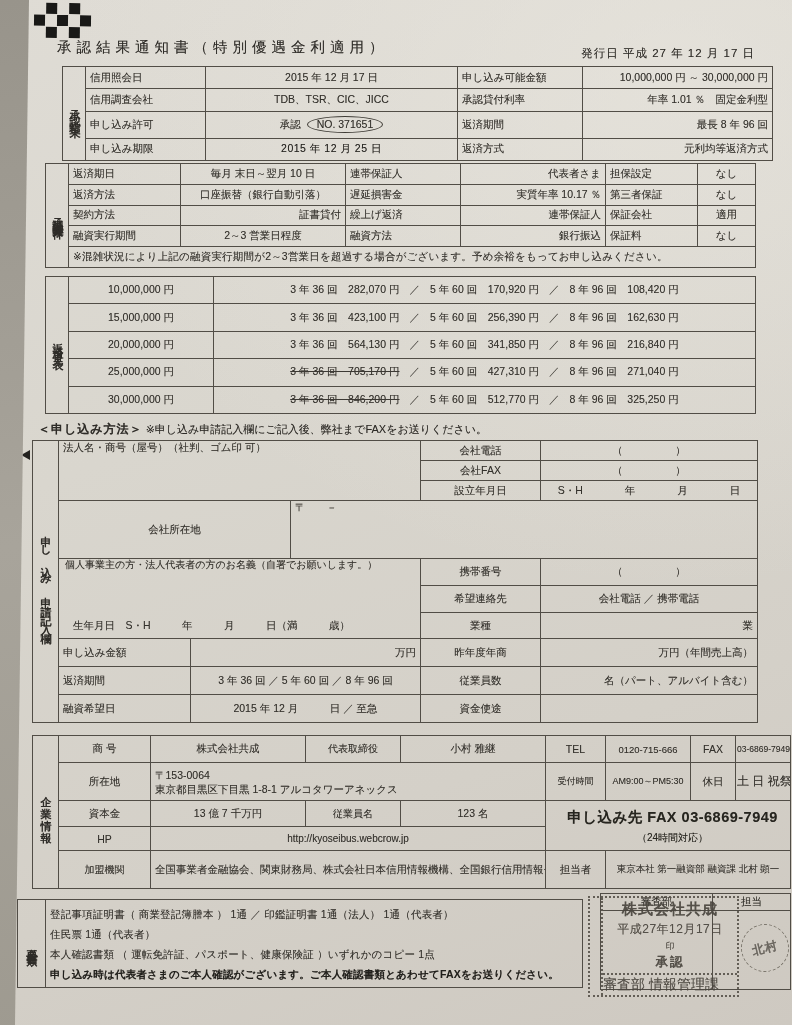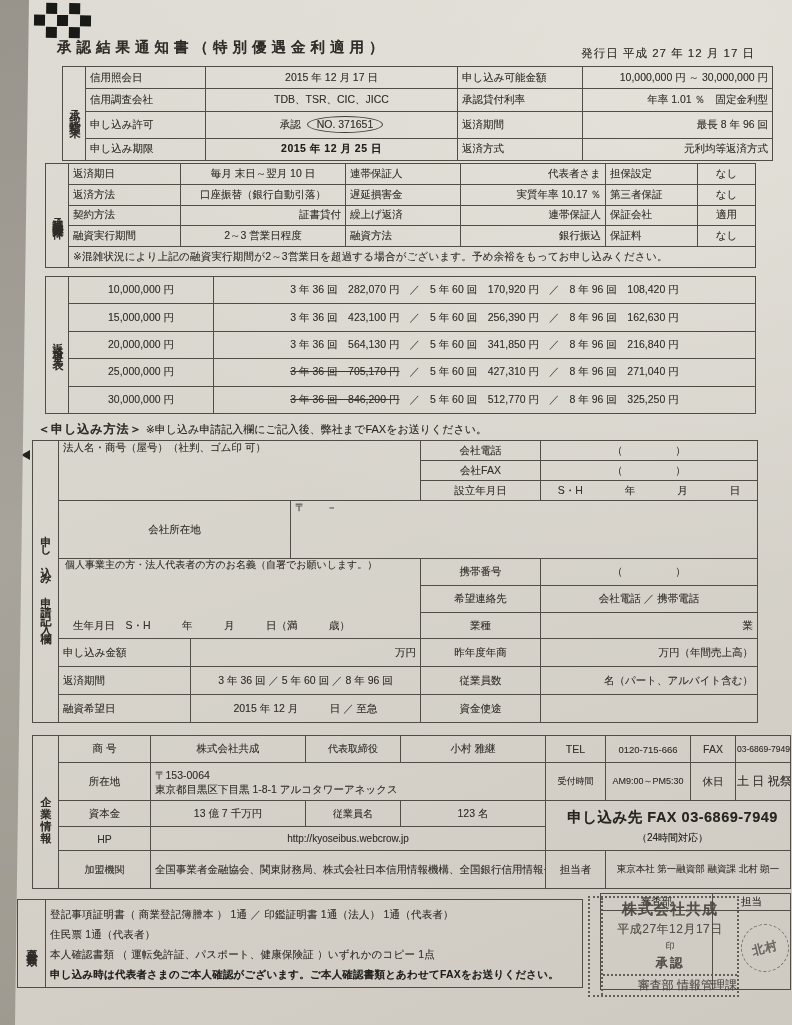--- a/index.html
+++ b/index.html
@@ -15,36 +15,36 @@
     clip-path:polygon(29px 0,792px 0,792px 1025px,15px 1025px);
     background:
       radial-gradient(140% 90% at 85% 8%,rgba(235,232,225,.55) 0%,rgba(235,232,225,0) 55%),
       linear-gradient(160deg,#dfdcd5 0%,#d9d6ce 38%,#d4d0c8 72%,#cec9c1 100%);
   }
   .paper *{text-shadow:0 0 .6px rgba(70,64,57,.45);}
   
   .fax-mark{position:absolute;left:34px;top:3px;width:58px;height:38px;transform:rotate(.8deg);}
   .fax-mark i{position:absolute;width:11px;height:11px;background:#191917;}
   
-  .doc-title{position:absolute;left:57px;top:38px;font-size:14.5px;font-weight:bold;letter-spacing:5px;color:#2e2c28;}
+  .doc-title{position:absolute;left:57px;top:38px;font-size:14.5px;font-weight:normal;letter-spacing:5px;color:#2e2c28;}
   .issue-date{position:absolute;left:505px;top:46px;width:250px;text-align:right;font-size:11.5px;letter-spacing:1px;color:#2e2c28;}
   
   table.grid{position:absolute;border-collapse:collapse;table-layout:fixed;background:transparent;}
   table.grid td{border:1px solid #514d46;font-size:10.5px;padding:0 4px;vertical-align:middle;overflow:hidden;white-space:nowrap;}
   table.grid{border:1.6px solid #45423b;}
   td.lab{text-align:left;padding-left:7px;}
   td.labc{text-align:center;}
   td.c{text-align:center;}
   td.r{text-align:right;padding-right:7px;}
   td.vlabel{text-align:center;padding:0;}
   td.vlabel span{writing-mode:vertical-rl;text-orientation:upright;font-size:11px;font-weight:bold;color:#2e2c28;}
   .ls2 span{letter-spacing:2px;} .ls4 span{letter-spacing:4px;} .ls6 span{letter-spacing:6px;}
   .ls9 span{letter-spacing:9px;} .ls12 span{letter-spacing:12px;}
   .oval{display:inline-block;border:1.2px solid #3f3c36;border-radius:50%;padding:1px 9px 2px;margin-left:3px;}
-  .stamp-date{font-weight:bold;color:#1f1e1b;letter-spacing:.5px;}
+  .stamp-date{font-weight:normal;color:#1f1e1b;letter-spacing:.5px;}
   .strike{text-decoration:line-through;text-decoration-thickness:1.4px;text-decoration-color:#3c3934;}
   .sep{padding:0 10px;}
   .note-line{font-size:10px;letter-spacing:.2px;}
   .apply-intro{position:absolute;left:38px;top:421px;font-size:11px;color:#2e2c28;}
   .apply-intro b{font-size:12px;font-weight:bold;letter-spacing:1px;}
   .small-hdr{font-size:10px;text-align:left;padding-left:6px;white-space:normal;line-height:12px;}
   .cell-col{display:flex;flex-direction:column;justify-content:space-between;height:100%;}
   .postal{font-size:11px;padding-top:4px;}
   .birth-line{font-size:10.5px;padding-bottom:5px;}
   .addr2{white-space:normal;line-height:14px;font-size:10px;}
@@ -62,21 +62,21 @@
   .rect-stamp{
     position:absolute;left:588px;top:896px;width:147px;height:97px;
     border:2px dotted #5a554d;color:#4a463f;display:flex;opacity:.92;
   }
   .rect-stamp .strip{width:11px;border-right:2px dotted #5a554d;}
   .rect-stamp .body{flex:1;display:flex;flex-direction:column;align-items:center;justify-content:space-between;padding:2px 0 0;}
   .rs-company{font-size:15px;font-weight:bold;letter-spacing:1px;filter:blur(.3px);}
   .rs-date{font-size:12px;letter-spacing:.5px;}
   .rs-seal{font-size:9px;}
   .rs-approved{font-size:12.5px;font-weight:bold;letter-spacing:2px;}
-  .rs-dept{font-size:12px;border-top:2px dotted #5a554d;width:100%;text-align:right;padding:1px 0;filter:blur(.3px);}
+  .rs-dept{font-size:14px;border-top:2px dotted #5a554d;width:100%;text-align:left;padding:1px 0;filter:blur(.3px);}
   .round-stamp{
     position:absolute;left:741px;top:924px;width:46px;height:46px;border:1.6px dashed #6e695f;
     border-radius:50%;display:flex;align-items:center;justify-content:center;
     color:#5b5750;font-size:12px;font-weight:bold;transform:rotate(-14deg);opacity:.85;letter-spacing:1px;
   }
   .edge-arrow{
     position:absolute;left:21px;top:450px;width:0;height:0;
     border-top:5px solid transparent;border-bottom:5px solid transparent;border-right:9px solid #23221f;
   }
 </style>

